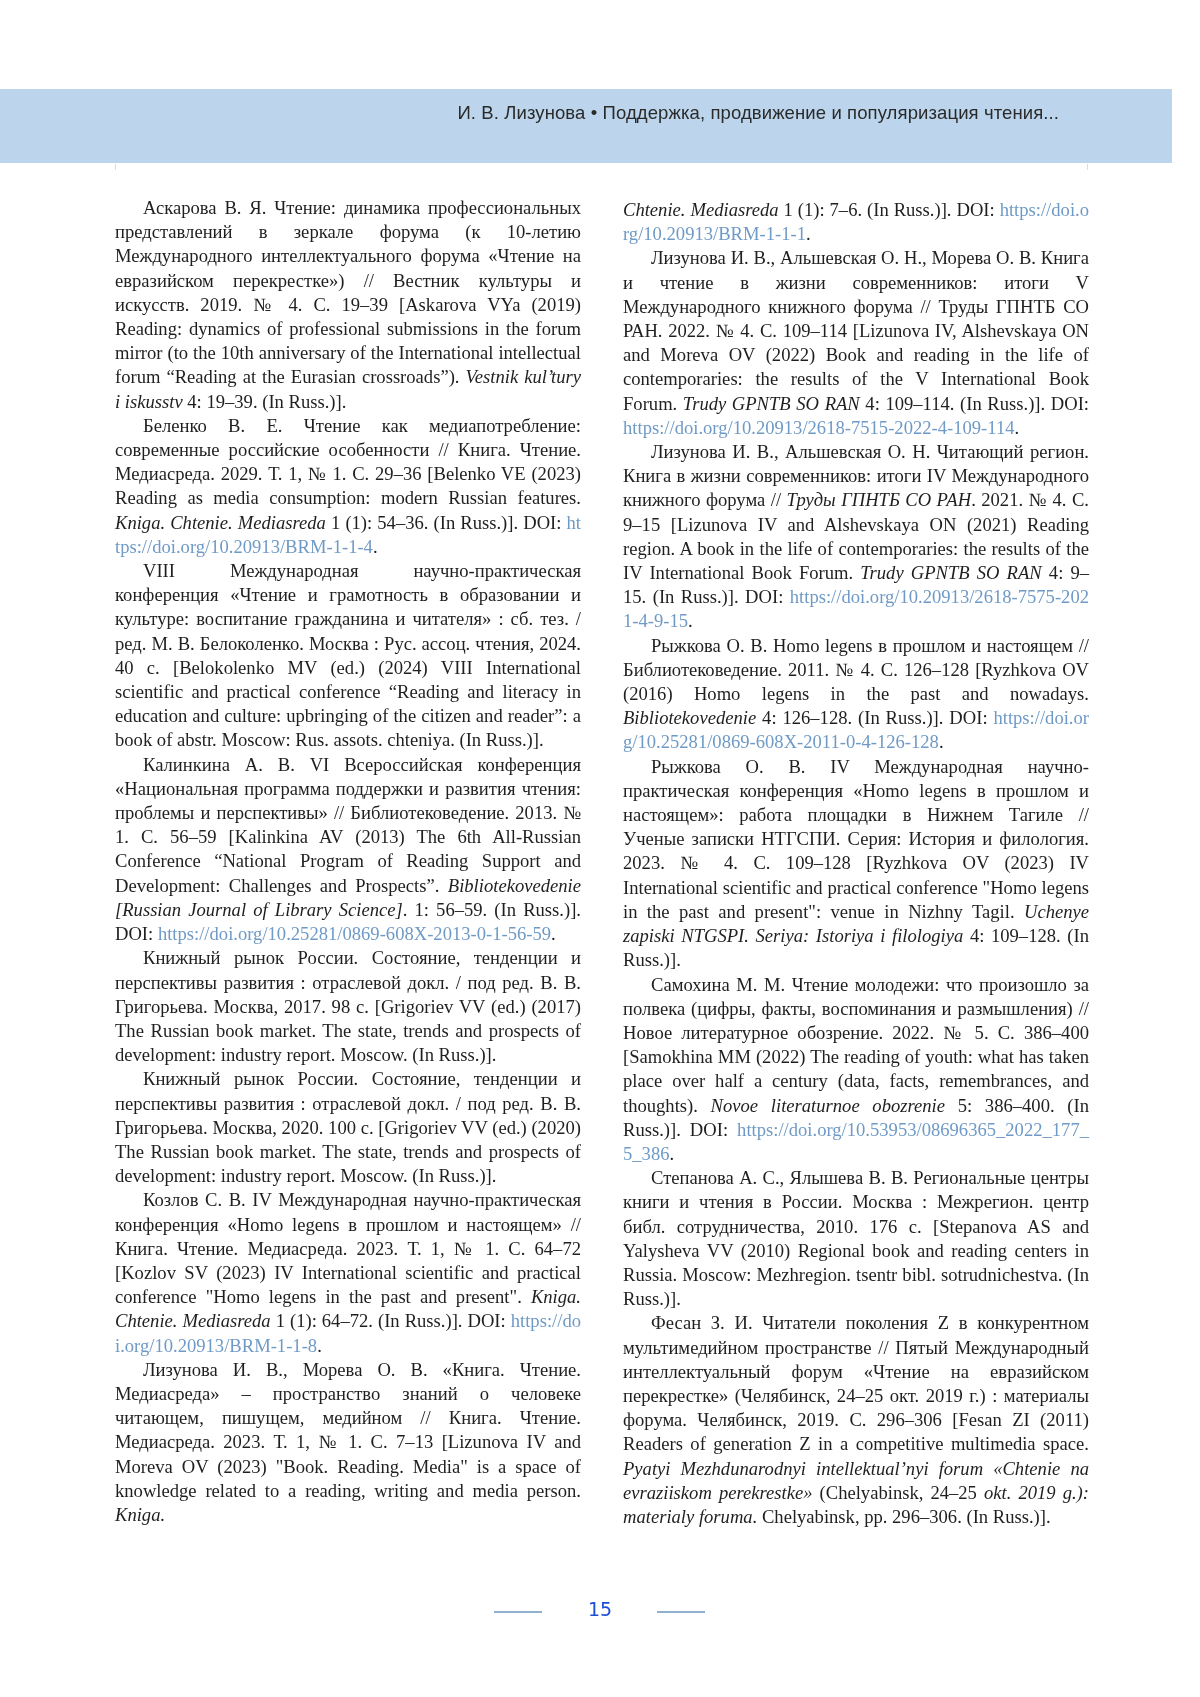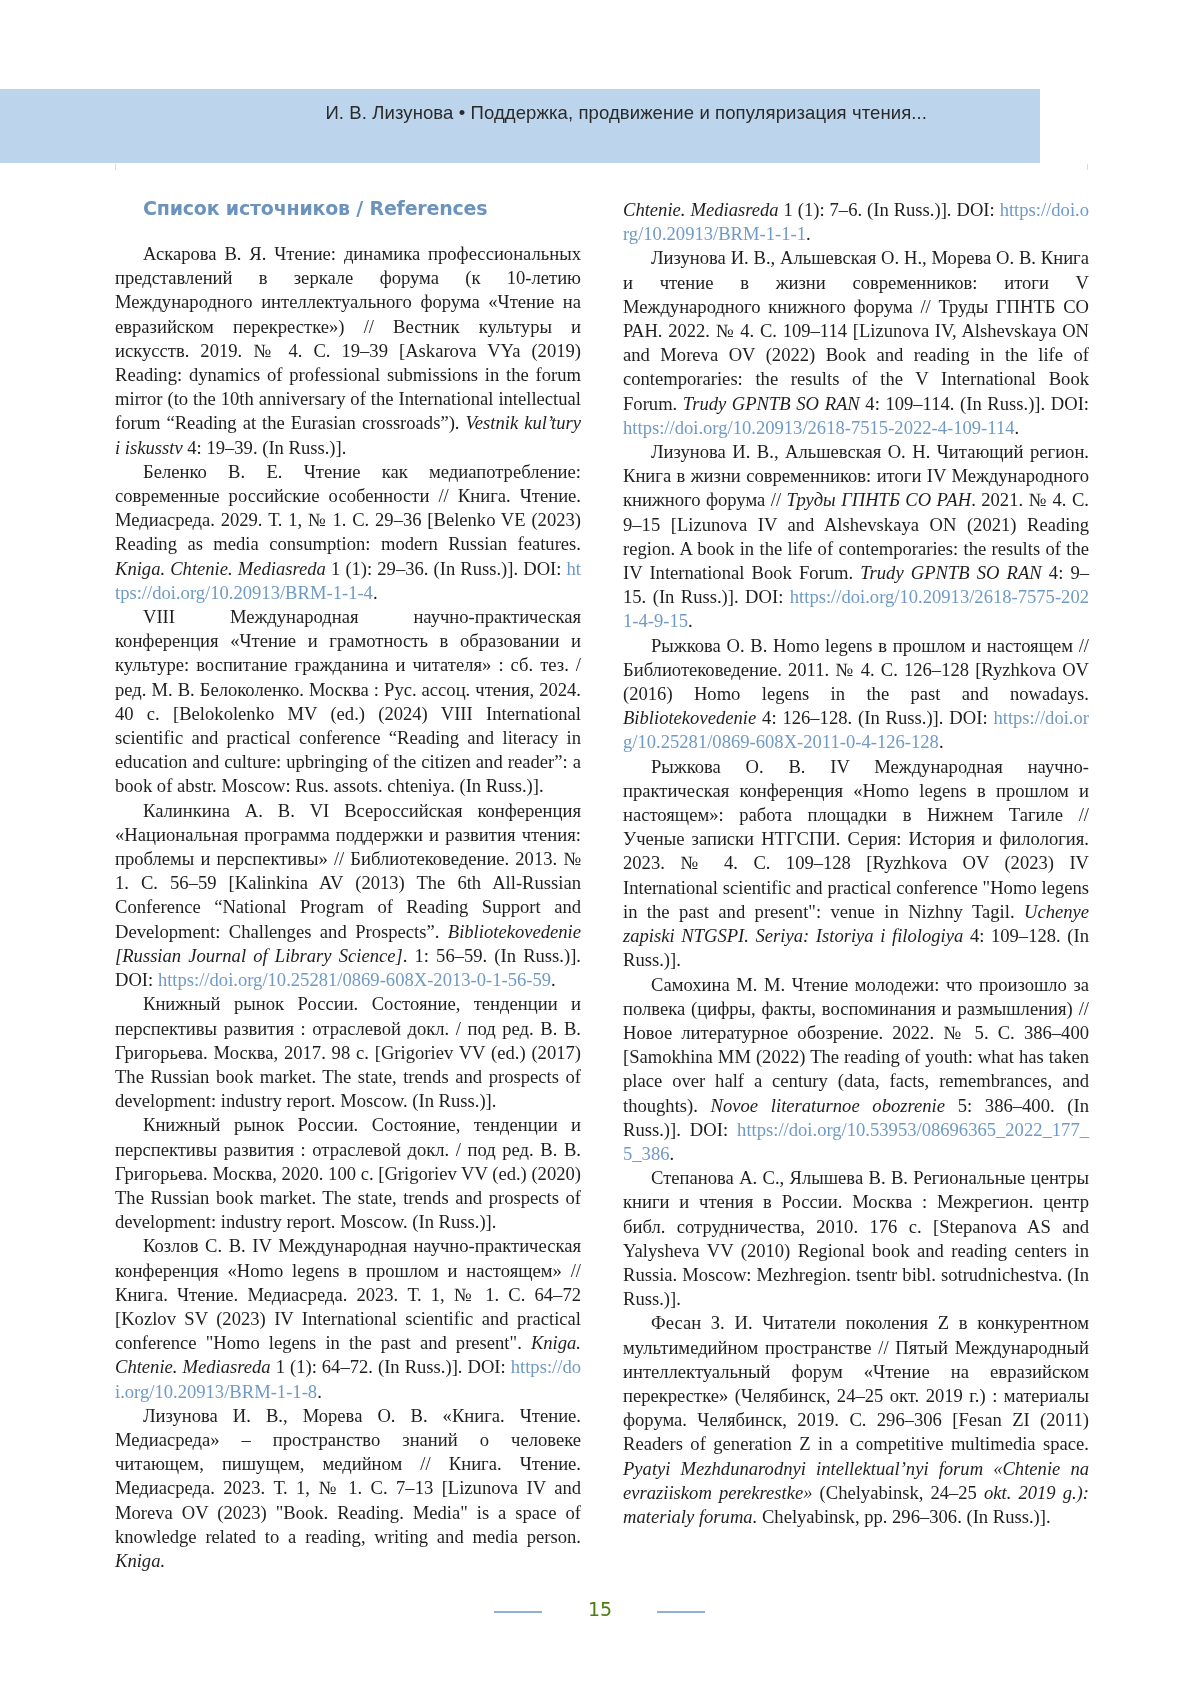--- a/index.html
+++ b/index.html
@@ -1,49 +1,48 @@
 <!DOCTYPE html>
 <html><head>
 <meta charset="utf-8">
 <style>
   html, body { margin:0; padding:0; background:#ffffff; }
   body { width:1200px; height:1697px; position:relative; overflow:hidden; font-family:"Liberation Serif","DejaVu Serif",serif; color:#1f1f1f; }
-  .header-band { position:absolute; left:0; top:89px; width:1040px; height:74px; background:#bcd5ec; }
+  .header-band { position:absolute; left:0; top:89px; width:1172px; height:74px; background:#bcd5ec; }
   .header-line { position:absolute; right:113px; font-family:"Liberation Sans","DejaVu Sans",sans-serif; font-size:18.5px; color:#2a2a2a; letter-spacing:0.1px; white-space:nowrap; }
   .header-line.ru { top:13px; }
   .header-line.en { top:38px; }
   .col { position:absolute; top:196px; width:466px; font-size:18.6px; line-height:24.2px; text-align:justify; hyphens:auto; }
   .col.left { left:115px; }
   .col.right { left:623px; top:198px; }
   .section-title { font-family:"DejaVu Sans","Liberation Sans",sans-serif; font-weight:bold; font-size:19px; color:#6b93bd; margin:0 0 22px 28px; line-height:24px; letter-spacing:-0.2px; }
   .ref { margin:0; text-indent:28px; }
   .ref.cont { text-indent:0; }
   .ref i { font-style:italic; }
   .doi { color:#6f9ac6; word-break:break-all; }
   .footer { position:absolute; top:1598px; left:0; width:1200px; height:30px; }
   .footer .rule { position:absolute; top:13px; width:48px; height:2px; background:#8fb0cf; }
   .footer .rule.l { left:494px; }
   .footer .rule.r { left:657px; }
-  .footer .num { position:absolute; left:588px; top:0; font-family:"DejaVu Sans","Liberation Sans",sans-serif; font-size:19px; color:#4d7c0f; }
+  .footer .num { position:absolute; left:588px; top:0; font-family:"DejaVu Sans","Liberation Sans",sans-serif; font-size:19px; color:#1d4ed8; }
   .tick { position:absolute; top:164px; width:1px; height:6px; background:#d6dde4; }
 </style>
 </head>
 <body>
 
 <div class="header-band">
   <div class="header-line ru">И. В. Лизунова • Поддержка, продвижение и популяризация чтения...</div>
 </div>
 <div class="tick" style="left:115px"></div>
 <div class="tick" style="left:1087px"></div>
 
 <div class="col left">
-  <h2 class="section-title">Список источников / References</h2>
   <div>
       <p class="ref"><span>Аскарова В. Я. Чтение: динамика профессиональных представлений в зеркале форума (к 10-летию Международного интеллектуального форума «Чтение на евразийском перекрестке») // Вестник культуры и искусств. 2019. № 4. С. 19–39 [Askarova VYa (2019) Reading: dynamics of professional submissions in the forum mirror (to the 10th anniversary of the International intellectual forum “Reading at the Eurasian crossroads”). </span><i>Vestnik kul’tury i iskusstv</i><span> 4: 19–39. (In Russ.)].</span></p>
-      <p class="ref"><span>Беленко В. Е. Чтение как медиапотребление: современные российские особенности // Книга. Чтение. Медиасреда. 2029. Т. 1, № 1. С. 29–36 [Belenko VE (2023) Reading as media consumption: modern Russian features. </span><i>Kniga. Chtenie. Mediasreda</i><span> 1 (1): 29–36. (In Russ.)]. DOI: </span><span class="doi">https://doi.org/10.20913/BRM-1-1-4</span><span>.</span></p>
+      <p class="ref"><span>Беленко В. Е. Чтение как медиапотребление: современные российские особенности // Книга. Чтение. Медиасреда. 2029. Т. 1, № 1. С. 29–36 [Belenko VE (2023) Reading as media consumption: modern Russian features. </span><i>Kniga. Chtenie. Mediasreda</i><span> 1 (1): 54–36. (In Russ.)]. DOI: </span><span class="doi">https://doi.org/10.20913/BRM-1-1-4</span><span>.</span></p>
       <p class="ref"><span>VIII Международная научно-практическая конференция «Чтение и грамотность в образовании и культуре: воспитание гражданина и читателя» : сб. тез. / ред. М. В. Белоколенко. Москва : Рус. ассоц. чтения, 2024. 40 с. [Belokolenko MV (ed.) (2024) VIII International scientific and practical conference “Reading and literacy in education and culture: upbringing of the citizen and reader”: a book of abstr. Moscow: Rus. assots. chteniya. (In Russ.)].</span></p>
       <p class="ref"><span>Калинкина А. В. VI Всероссийская конференция «Национальная программа поддержки и развития чтения: проблемы и перспективы» // Библиотековедение. 2013. № 1. С. 56–59 [Kalinkina AV (2013) The 6th All-Russian Conference “National Program of Reading Support and Development: Challenges and Prospects”. </span><i>Bibliotekovedenie [Russian Journal of Library Science]</i><span>. 1: 56–59. (In Russ.)]. DOI: </span><span class="doi">https://doi.org/10.25281/0869-608X-2013-0-1-56-59</span><span>.</span></p>
       <p class="ref"><span>Книжный рынок России. Состояние, тенденции и перспективы развития : отраслевой докл. / под ред. В. В. Григорьева. Москва, 2017. 98 с. [Grigoriev VV (ed.) (2017) The Russian book market. The state, trends and prospects of development: industry report. Moscow. (In Russ.)].</span></p>
       <p class="ref"><span>Книжный рынок России. Состояние, тенденции и перспективы развития : отраслевой докл. / под ред. В. В. Григорьева. Москва, 2020. 100 с. [Grigoriev VV (ed.) (2020) The Russian book market. The state, trends and prospects of development: industry report. Moscow. (In Russ.)].</span></p>
       <p class="ref"><span>Козлов С. В. IV Международная научно-практическая конференция «Homo legens в прошлом и настоящем» // Книга. Чтение. Медиасреда. 2023. Т. 1, № 1. С. 64–72 [Kozlov SV (2023) IV International scientific and practical conference "Homo legens in the past and present". </span><i>Kniga. Chtenie. Mediasreda</i><span> 1 (1): 64–72. (In Russ.)]. DOI: </span><span class="doi">https://doi.org/10.20913/BRM-1-1-8</span><span>.</span></p>
       <p class="ref"><span>Лизунова И. В., Морева О. В. «Книга. Чтение. Медиасреда» – пространство знаний о человеке читающем, пишущем, медийном // Книга. Чтение. Медиасреда. 2023. Т. 1, № 1. С. 7–13 [Lizunova IV and Moreva OV (2023) "Book. Reading. Media" is a space of knowledge related to a reading, writing and media person. </span><i>Kniga.</i></p>
     </div>
 </div>
 
 <div class="col right">

